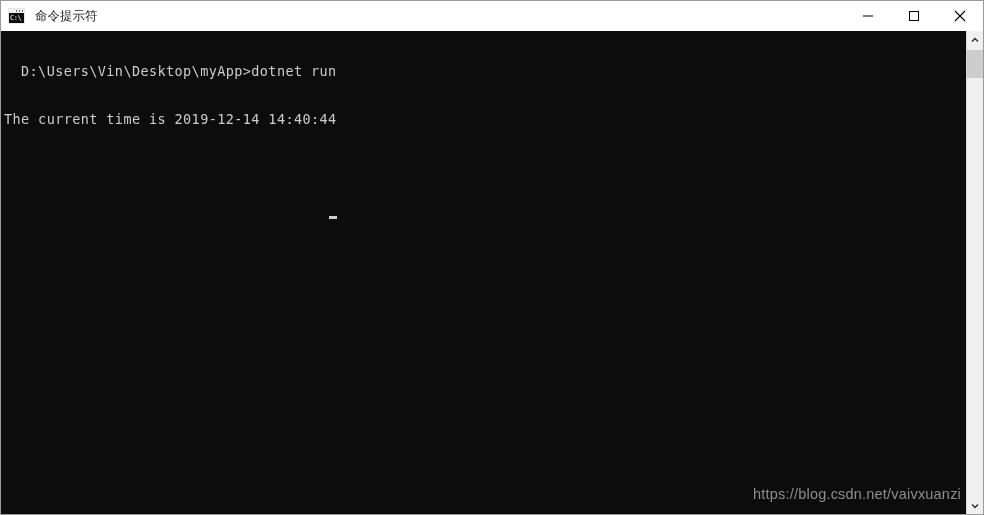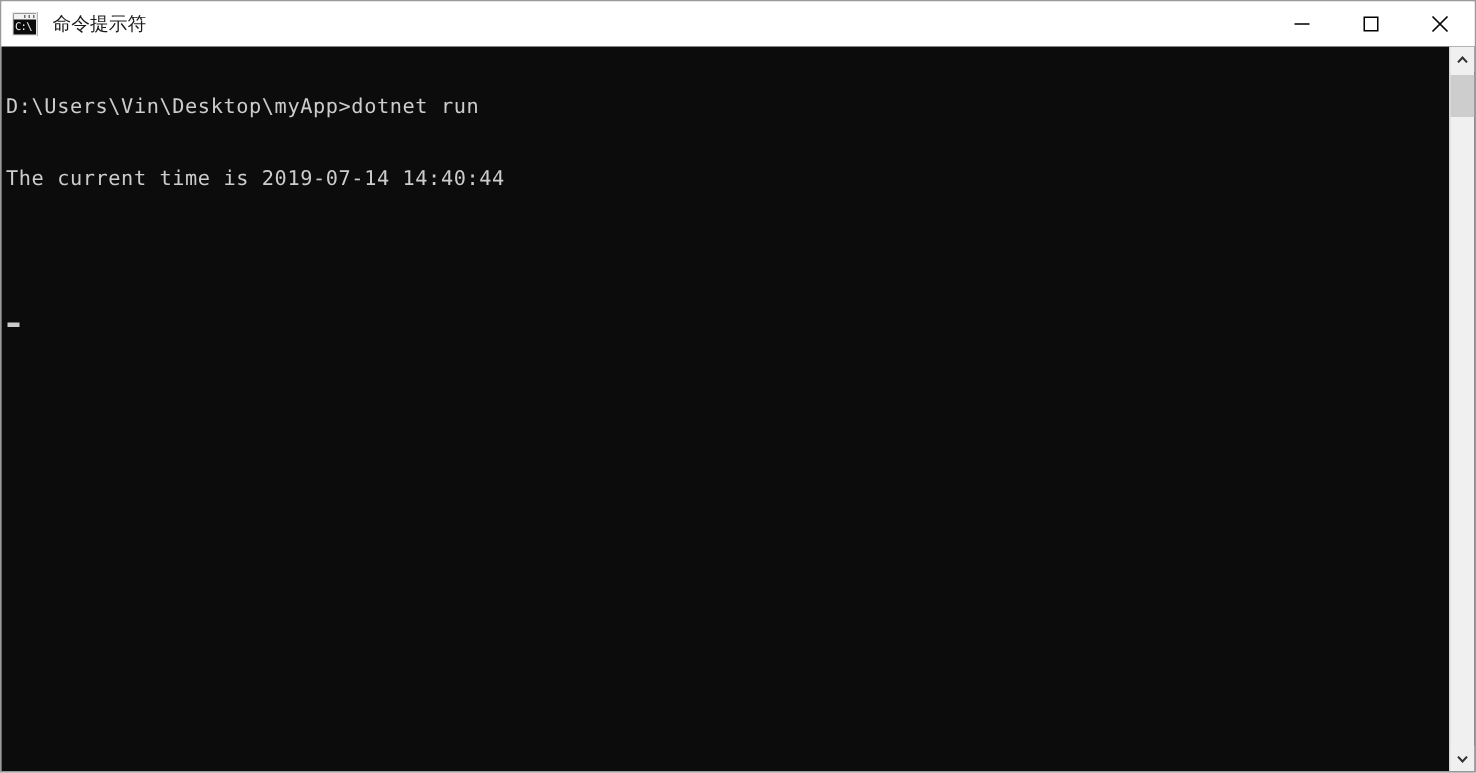--- a/index.html
+++ b/index.html
@@ -119,21 +119,21 @@
     left: 3px;
     top: 0px;
     margin: 0;
     font-family: "DejaVu Sans Mono", monospace;
     font-size: 13.5px;
     line-height: 16px;
     color: #cccccc;
     white-space: pre;
     letter-spacing: 0.4px;
   }
-  .console-text .line { height: 16px; }
+  .console-text .line { height: 16px; text-align: right; }
   .cursor {
     display: inline-block;
     width: 8px;
     height: 3px;
     background: #cccccc;
     vertical-align: baseline;
     margin-left: 1px;
     position: relative;
     top: -1px;
   }
@@ -214,25 +214,26 @@
           <path d="M1 1 L11 11 M11 1 L1 11" stroke="#000000" stroke-width="1.1" fill="none"></path>
         </svg>
       </button>
     </div>
   </div>
 
   <div class="console-area">
 
     <div class="console-text">
       <div class="line">D:\Users\Vin\Desktop\myApp&gt;dotnet run</div>
-      <div class="line">The current time is 2019-07-14 14:40:44</div>
+      <div class="line">The current time is 2019-12-14 14:40:44</div>
       <div class="line"></div>
       <div class="line"><span class="cursor"></span></div>
     </div>
 
+    <div class="watermark">https://blog.csdn.net/vaivxuanzi</div>
 
     <div class="scrollbar">
       <div class="sb-arrow up">
         <svg width="8" height="6" viewBox="0 0 8 6">
           <path d="M1 4.6 L4 1.4 L7 4.6" stroke="#303030" stroke-width="1.4" fill="none"></path>
         </svg>
       </div>
       <div class="sb-thumb"></div>
       <div class="sb-arrow down">
         <svg width="8" height="6" viewBox="0 0 8 6">

